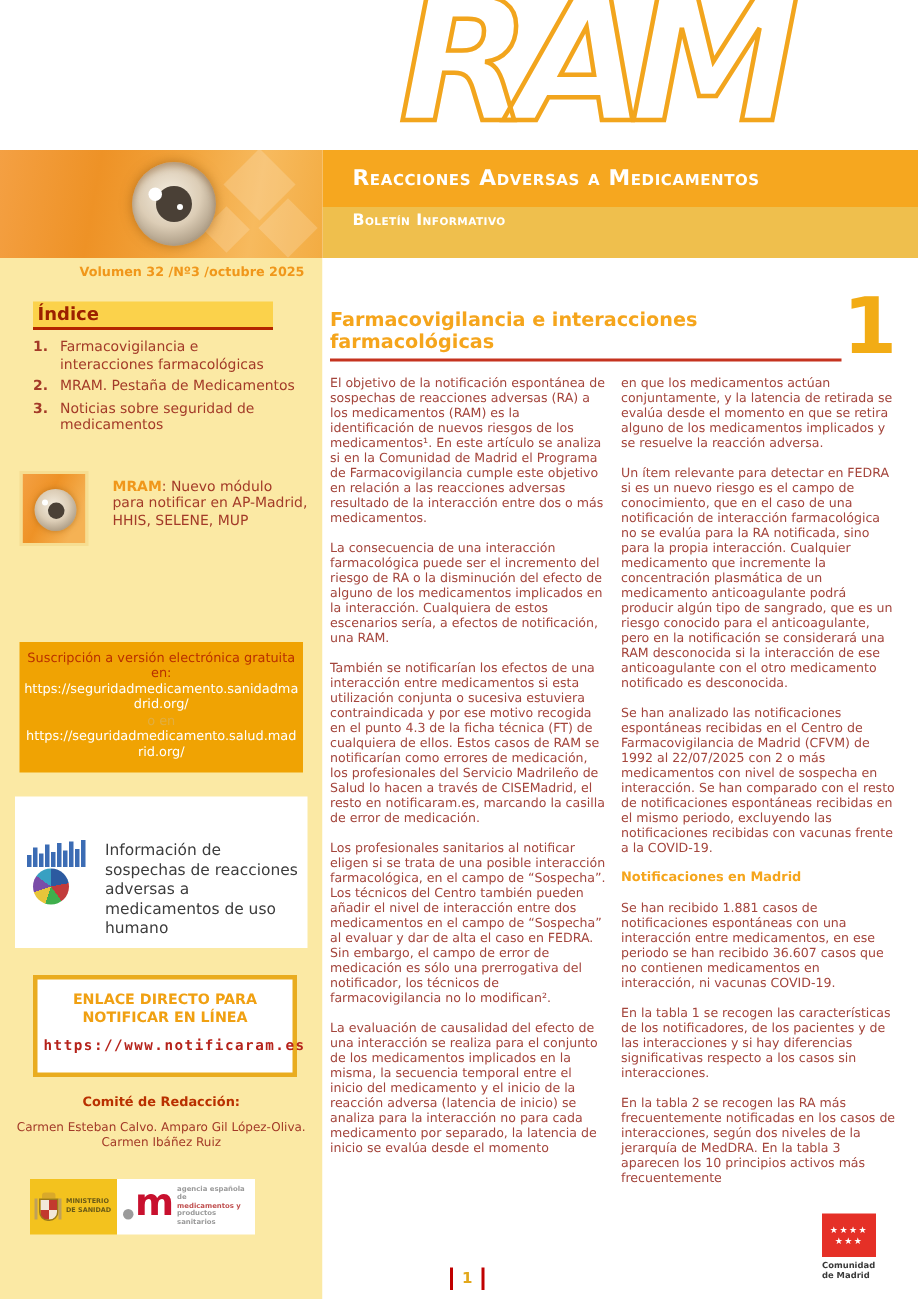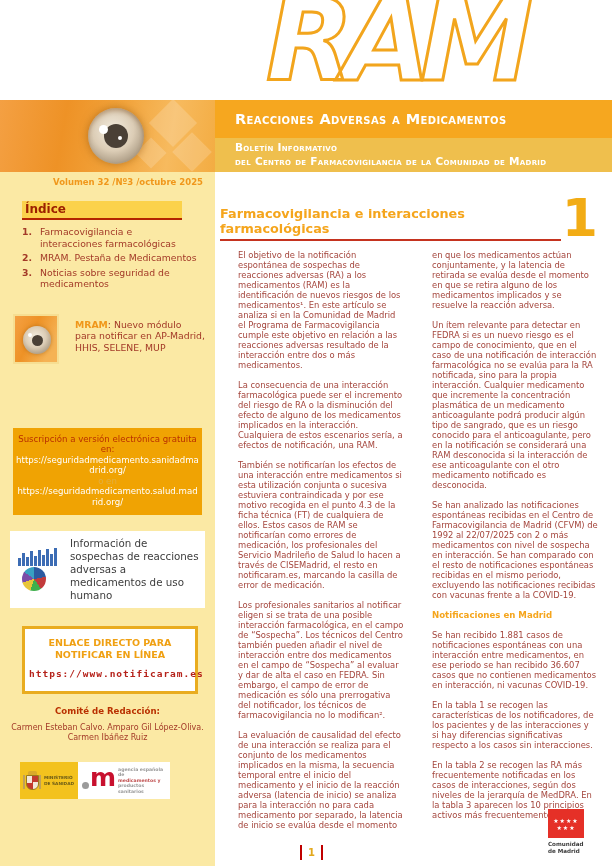--- a/index.html
+++ b/index.html
@@ -99,21 +99,21 @@
   .sub-sep { color:#E2AE3F; }
 
   .info-box { background:#fff; margin:16px 10px 0 10px; padding:6px; display:flex; gap:8px; align-items:center; }
   .chart-icon { width:46px; height:44px; flex:none; position:relative; }
   .chart-bars { display:flex; align-items:flex-end; gap:1px; height:18px; padding-left:2px; }
   .chart-bars i { display:block; width:3px; background:#3C6CB4; }
   .chart-pie {
     width:24px; height:24px; border-radius:50%; margin:1px 0 0 6px;
     background:conic-gradient(#2C5AA0 0 22%, #C23B3B 22% 40%, #3FAF4C 40% 55%, #E8C53A 55% 70%, #7A4CA8 70% 85%, #38A0C2 85% 100%);
   }
-  .info-text { font-size:10.3px; line-height:13px; color:#3C3C3C; }
+  .info-text { font-size:10.3px; line-height:13px; color:#3C3C3C;margin-top:24px; }
 
   .enlace-box {
     background:#fff; border:3px solid #E9AC1F; margin:18px 17px 0 22px;
     padding:8px 4px 12px; text-align:center;
   }
   .enlace-title { color:#F0A012; font-weight:bold; font-size:9.5px; line-height:11.5px; }
   .enlace-url {
     color:#B5221A; font-weight:bold; font-size:9.5px; letter-spacing:1px; margin-top:8px;
     font-family:"DejaVu Sans Mono", monospace;
   }
@@ -143,21 +143,21 @@
 
   
   .main { position:absolute; left:215px; top:172px; width:397px; height:694px; background:#fff; }
   .article-head { position:relative; margin:34px 14px 0 5px; }
   .article-title {
     color:#F5A51C; font-weight:bold; font-size:12.8px;
     border-bottom:2px solid #C5331F; padding-bottom:3px; width:341px;
   }
   .article-num { position:absolute; right:0; top:-14px; font-size:52px; font-weight:bold; color:#F2AC15; line-height:1; }
   .cols { display:flex; gap:10px; margin:9px 14px 0 5px; }
-  .col { width:184px;margin-left:18px; }
+  .col { width:184px; }
   .col p { margin:0 0 10px 0; font-size:8.4px; line-height:10px; color:#A4453C; }
   .subhead { color:#F5A51C; font-weight:bold; font-size:8.6px; margin:0 0 10px 0; }
 
   
   .footer-page {
     position:absolute; left:300px; bottom:6px;
     color:#E3A81C; font-weight:bold; font-size:10px;
     border-left:2px solid #C00000; border-right:2px solid #C00000; padding:2px 6px;
   }
   .madrid-logo { position:absolute; right:20px; bottom:12px; width:44px; }
@@ -185,21 +185,20 @@
         <div class="eye-glint"></div>
         <div class="eye-glint2"></div>
       </div>
     </div>
     <div class="band-right">
       <div class="band-title">
         <span>Reacciones Adversas a Medicamentos</span>
       </div>
       <div class="band-sub">
         <div>Boletín Informativo</div>
-        <div>del Centro de Farmacovigilancia de la Comunidad de Madrid</div>
       </div>
     </div>
   </div>
 
   <div class="sidebar">
     <div class="volume">Volumen 32 /Nº3 /octubre 2025</div>
 
     <div class="indice">
       <span class="indice-title">Índice</span>
       <div class="indice-list">

